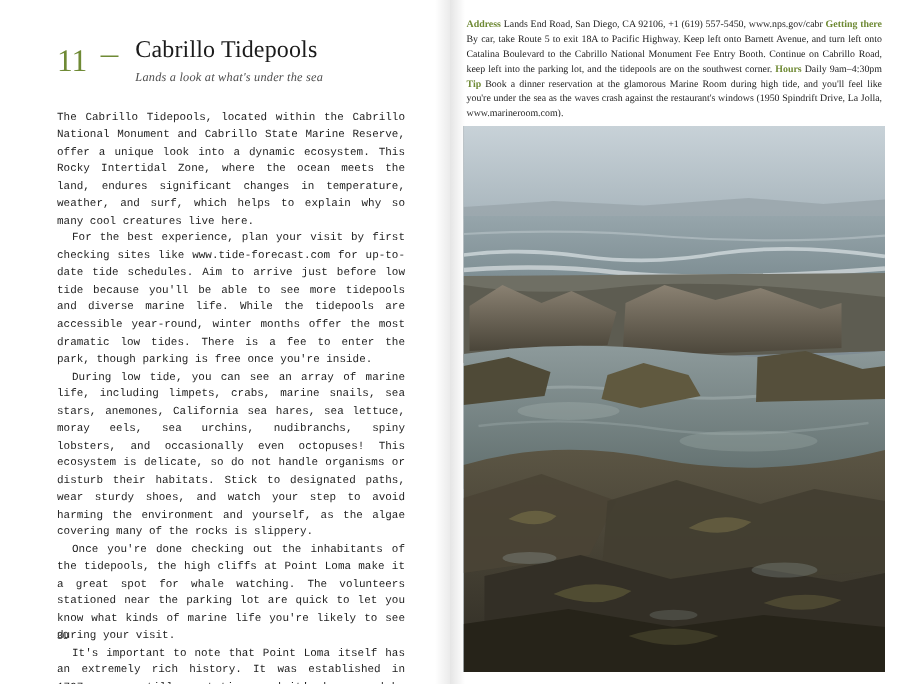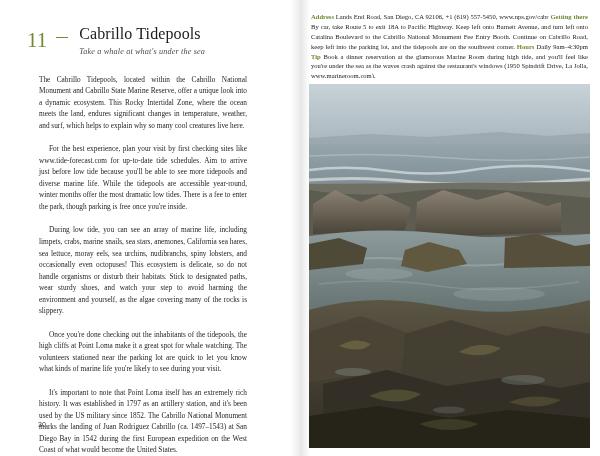--- a/index.html
+++ b/index.html
@@ -20,21 +20,21 @@
     display: flex;
     background: #ffffff;
   }
   
   .page-left {
     position: relative;
     width: 300px;
     height: 456px;
     background: #ffffff;
     box-sizing: border-box;
-    padding: 26px 24px 18px 27px;
+    padding: 26px 24px 18px 38px;
   }
   .chapter-head {
     display: flex;
     align-items: flex-start;
     gap: 9px;
     margin-bottom: 2px;
   }
   .chapter-num {
     font-family: "Liberation Serif", serif;
     font-size: 21px;
@@ -68,27 +68,28 @@
     font-size: 8.2px;
     color: #4c4c4c;
     margin-top: 4px;
     letter-spacing: 0.15px;
   }
   .body-col {
     margin-top: 18px;
     width: 232px;
   }
   .body-col p {
-    margin: 12px;
+    margin: 0;
     font-size: 7.3px;
     line-height: 1.58;
     text-align: justify;
     color: #1e1e1e;
     text-indent: 10px;
     hyphens: auto;
+    font-family: Liberation Mono, monospace;
   }
   .body-col p.first {
     text-indent: 0;
   }
   .folio {
     position: absolute;
     left: 38px;
     bottom: 28px;
     font-size: 7px;
     color: #3a3a3a;
@@ -155,21 +156,21 @@
 
   <div class="page-left">
 
     <div class="chapter-head">
       <div class="chapter-num">11</div>
       <div class="rulewrap">
         <div class="chapter-rule"></div>
       </div>
       <div class="title-block">
         <div class="chapter-title">Cabrillo Tidepools</div>
-        <div class="chapter-sub">Take a whale at what's under the sea</div>
+        <div class="chapter-sub">Lands a look at what's under the sea</div>
       </div>
     </div>
 
     <div class="body-col">
       <p class="first">The Cabrillo Tidepools, located within the Cabrillo National Monument and Cabrillo State Marine Reserve, offer a unique look into a dynamic ecosystem. This Rocky Intertidal Zone, where the ocean meets the land, endures significant changes in temperature, weather, and surf, which helps to explain why so many cool creatures live here.</p>
       <p>For the best experience, plan your visit by first checking sites like www.tide-forecast.com for up-to-date tide schedules. Aim to arrive just before low tide because you'll be able to see more tidepools and diverse marine life. While the tidepools are accessible year-round, winter months offer the most dramatic low tides. There is a fee to enter the park, though parking is free once you're inside.</p>
       <p>During low tide, you can see an array of marine life, including limpets, crabs, marine snails, sea stars, anemones, California sea hares, sea lettuce, moray eels, sea urchins, nudibranchs, spiny lobsters, and occasionally even octopuses! This ecosystem is delicate, so do not handle organisms or disturb their habitats. Stick to designated paths, wear sturdy shoes, and watch your step to avoid harming the environment and yourself, as the algae covering many of the rocks is slippery.</p>
       <p>Once you're done checking out the inhabitants of the tidepools, the high cliffs at Point Loma make it a great spot for whale watching. The volunteers stationed near the parking lot are quick to let you know what kinds of marine life you're likely to see during your visit.</p>
       <p>It's important to note that Point Loma itself has an extremely rich history. It was established in 1797 as an artillery station, and it's been used by the US military since 1852. The Cabrillo National Monument marks the landing of Juan Rodriguez Cabrillo (ca. 1497–1543) at San Diego Bay in 1542 during the first European expedition on the West Coast of what would become the United States.</p>
     </div>

